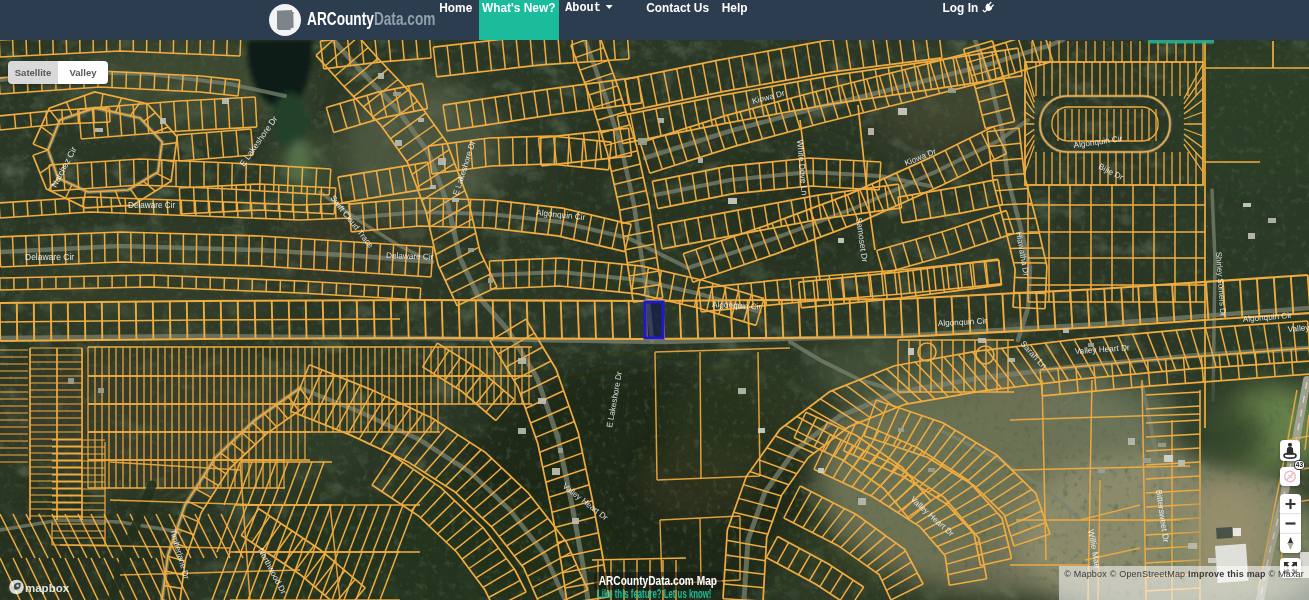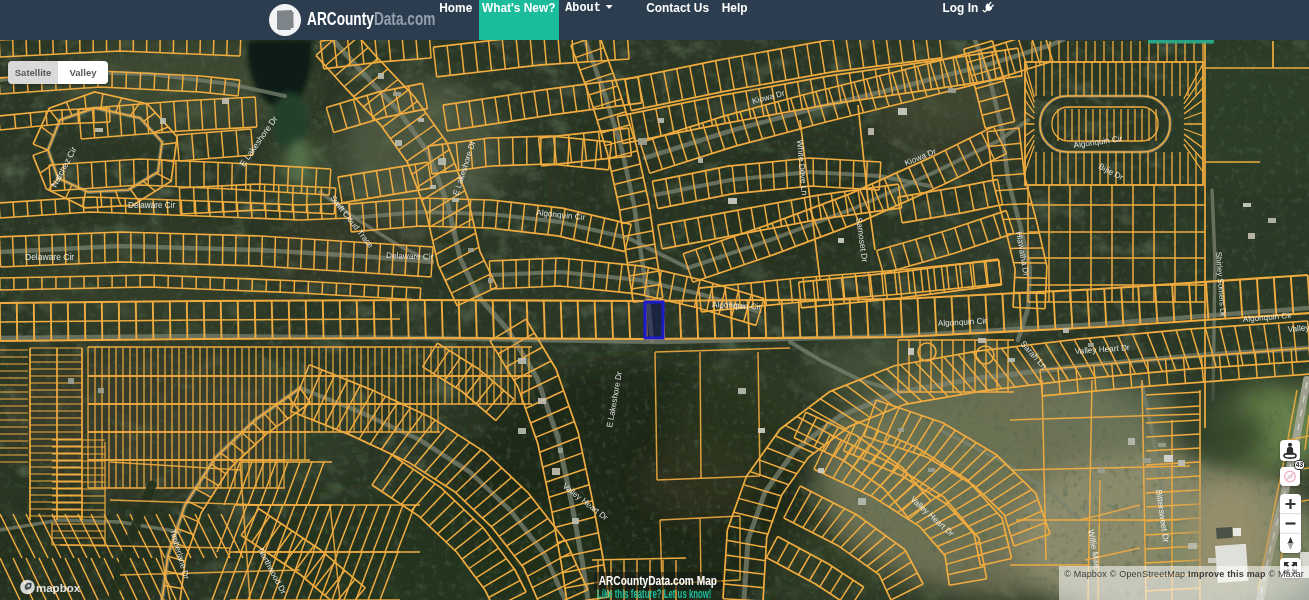--- a/index.html
+++ b/index.html
@@ -15,21 +15,21 @@
 .caret { display:inline-block; margin-left:5px; width:0; height:0; border-left:4px solid transparent; border-right:4px solid transparent; border-top:4px solid #fff; vertical-align:middle; }
 .map { position:absolute; top:40px; left:0; width:1309px; height:560px; }
 .toggle { position:absolute; top:61px; left:8px; z-index:20; display:flex; box-shadow:0 1px 4px rgba(0,0,0,0.3); border-radius:4px; overflow:hidden; height:23px; }
 .toggle div { font-size:9.5px; font-weight:bold; color:#575757; width:50px; display:flex; align-items:center; justify-content:center; }
 .tog-sat { background:#d9d9d9; }
 .tog-str { background:#ffffff; }
 .ctl { position:absolute; z-index:20; background:#fff; border-radius:4px; box-shadow:0 1px 3px rgba(0,0,0,0.35); }
 .attrib { position:absolute; right:0; bottom:0; height:34px; background:rgba(255,255,255,0.55); color:#3a3a3a; font-size:9px; line-height:16px; padding:0 5px; z-index:20; white-space:nowrap; letter-spacing:0.2px; }
 .mapname { position:absolute; left:594px; top:572px; z-index:20; background:rgba(18,22,18,0.55); color:#fff; font-size:13px; font-weight:bold; padding:1px 6px 2px; border-radius:3px; transform:scaleX(0.78); transform-origin:left center; }
 .maplike { position:absolute; left:597px; top:587px; z-index:21; color:#1abc9c; font-size:12px; font-weight:bold; transform:scaleX(0.65); transform-origin:left center; }
-.mapbox-logo { position:absolute; left:20px; top:579px; z-index:20; opacity:0.85; }
+.mapbox-logo { position:absolute; left:9px; top:579px; z-index:20; opacity:0.85; }
 </style></head>
 <body>
 <div class="page">
   <div class="map">
     <svg width="1309" height="560" viewBox="0 0 1309 560" xmlns="http://www.w3.org/2000/svg">
     <defs>
 <filter id="soft" x="-60%" y="-60%" width="220%" height="220%">
             <feGaussianBlur stdDeviation="13"></feGaussianBlur>
           </filter>
 <filter id="soft2" x="-60%" y="-60%" width="220%" height="220%">

